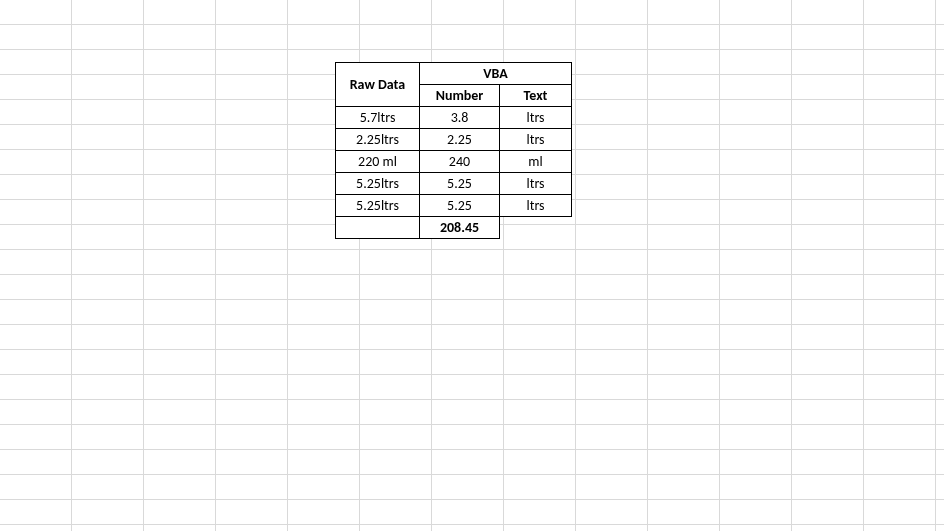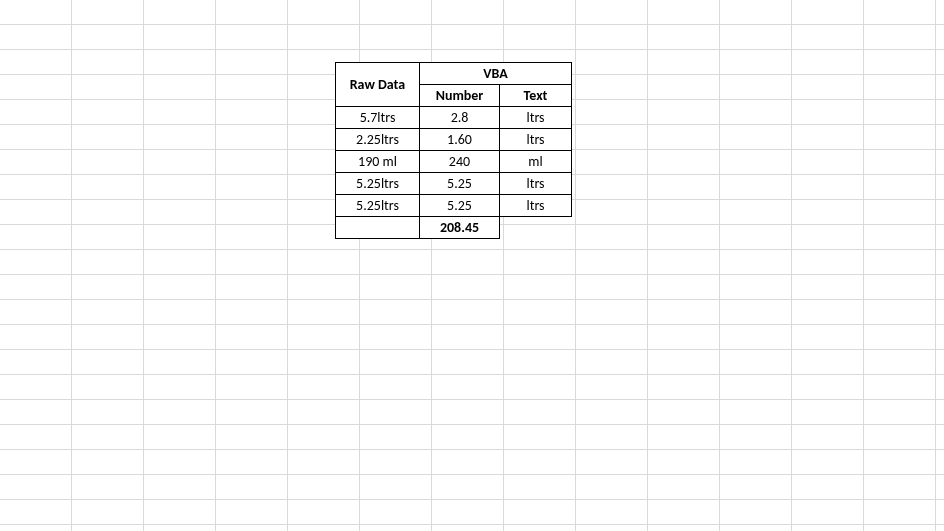--- a/index.html
+++ b/index.html
@@ -388,30 +388,30 @@
       <tr>
     <td rowspan="2" class="hdr-dark">Raw Data</td>
     <td colspan="2" class="hdr-light">VBA</td>
   </tr>
   <tr>
     <td class="hdr-dark">Number</td>
     <td class="hdr-dark">Text</td>
   </tr>
   <tr>
     <td>5.7ltrs</td>
-    <td>2.8</td>
+    <td>3.8</td>
     <td>ltrs</td>
   </tr>
   <tr>
     <td>2.25ltrs</td>
-    <td>1.60</td>
+    <td>2.25</td>
     <td>ltrs</td>
   </tr>
   <tr>
-    <td>190 ml</td>
+    <td>220 ml</td>
     <td>240</td>
     <td>ml</td>
   </tr>
   <tr>
     <td>5.25ltrs</td>
     <td>5.25</td>
     <td>ltrs</td>
   </tr>
   <tr>
     <td>5.25ltrs</td>

